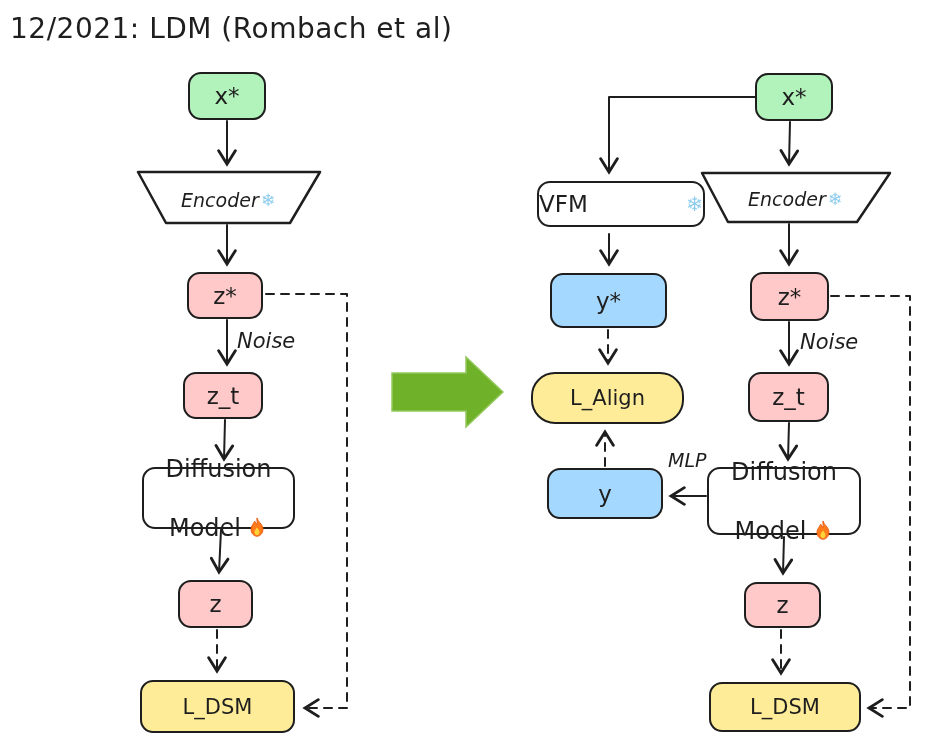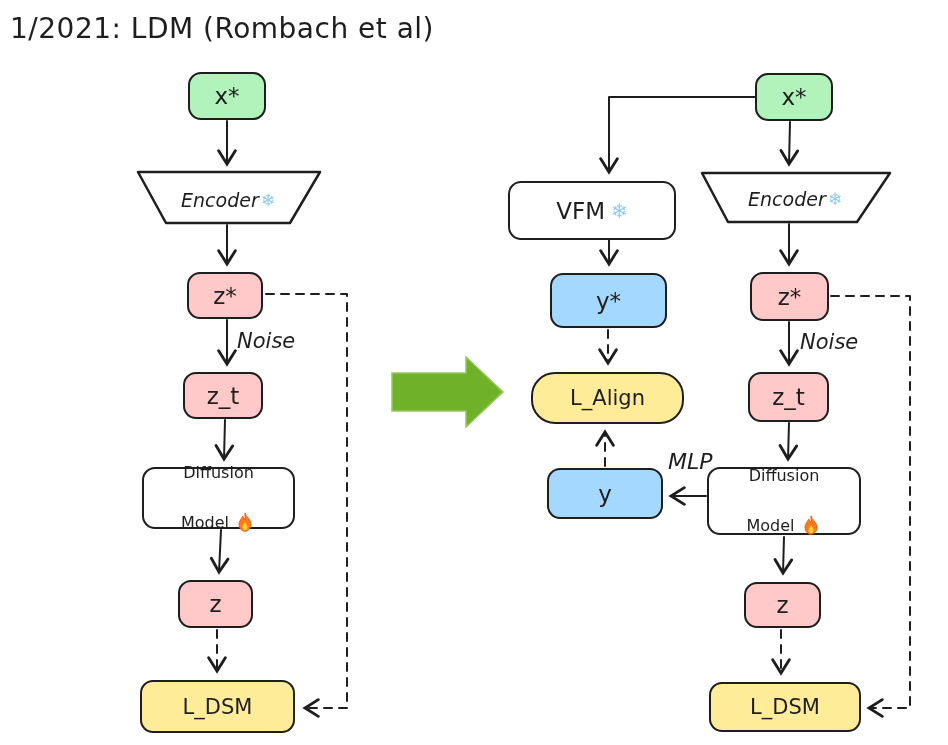--- a/index.html
+++ b/index.html
@@ -24,28 +24,28 @@
   .green{background:var(--input_green,#b2f2bb);}
   .pink{background:var(--latent_pink,#ffc9c9);}
   .blue{background:var(--repr_blue,#a5d8ff);}
   .yellow{background:var(--loss_yellow,#ffec99);}
   .white{background:#ffffff;}
   .loss{font-size:21px;}
   .shape-label{
     position:absolute;display:flex;align-items:center;justify-content:center;
     font-size:19px;font-weight:500;gap:2px;font-style:italic;
   }
-  .two-line{flex-direction:column;font-size:16px;line-height:1.25;gap:0;}
+  .two-line{flex-direction:column;font-size:24px;line-height:1.25;gap:0;}
   .line2{display:flex;align-items:center;gap:5px;margin-top:29px;}
   .snowflake{color:#8eccee;font-size:17px;line-height:1;}
   .vfm-flake{font-size:20px;}
   .edge-label{
     position:absolute;font-size:21px;font-style:italic;font-weight:400;white-space:nowrap;
   }
-  .mlp-label{font-size:22px;}
+  .mlp-label{font-size:19px;}
   .fire-icon svg{display:block;}
 </style>
 </head>
 <body>
 
 <div id="canvas">
 
   <svg id="edges" viewBox="0 0 948 745">
     <defs>
       <marker id="arrow" viewBox="0 0 12 12" refX="10" refY="6" markerWidth="10" markerHeight="10" orient="auto-start-reverse">
@@ -72,21 +72,21 @@
     <path class="edge" d="M789 224 L789 264" marker-end="url(#arrow)"></path>
     <path class="edge" d="M789 322 L789 364" marker-end="url(#arrow)"></path>
     <path class="edge" d="M789 423 L788 459" marker-end="url(#arrow)"></path>
     <path class="edge" d="M706 496 L671 496" marker-end="url(#arrow)"></path>
     <path class="edge dashed" d="M605 466 L605 432" marker-end="url(#arrow)"></path>
     <path class="edge" d="M784 537 L783 573" marker-end="url(#arrow)"></path>
     <path class="edge dashed" d="M781 630 L781 673" marker-end="url(#arrow)"></path>
     <path class="edge dashed" d="M831 296 L910 296 L910 708 L869 708" marker-end="url(#arrow)"></path>
   </svg>
 
-  <div class="diagram-title" style="left:10px;top:12px;">1/2021: LDM (Rombach et al)</div>
+  <div class="diagram-title" style="left:10px;top:12px;">12/2021: LDM (Rombach et al)</div>
 
   <div class="node green" style="left:188px;top:72px;width:78px;height:48px;">
     <span>x*</span>
   </div>
   <div class="shape-label" style="left:148px;top:177px;width:160px;height:46px;">
     <span>Encoder</span>
     <span class="snowflake">❄</span>
   </div>
   <div class="node pink" style="left:187px;top:272px;width:76px;height:47px;">
     <span>z*</span>
@@ -110,21 +110,21 @@
   <div class="node pink" style="left:178px;top:580px;width:75px;height:48px;">
     <span>z</span>
   </div>
   <div class="node yellow loss" style="left:140px;top:680px;width:155px;height:53px;">
     <span>L_DSM</span>
   </div>
 
   <div class="node green" style="left:755px;top:73px;width:78px;height:48px;">
     <span>x*</span>
   </div>
-  <div class="node white" style="left:508px;top:181px;width:168px;height:59px;">
+  <div class="node white" style="left:537px;top:181px;width:168px;height:46px;justify-content:space-between;">
     <span>VFM</span>
     <span class="snowflake vfm-flake">❄</span>
   </div>
   <div class="shape-label" style="left:715px;top:176px;width:160px;height:46px;">
     <span>Encoder</span>
     <span class="snowflake">❄</span>
   </div>
   <div class="node blue" style="left:550px;top:273px;width:117px;height:55px;">
     <span>y*</span>
   </div>

